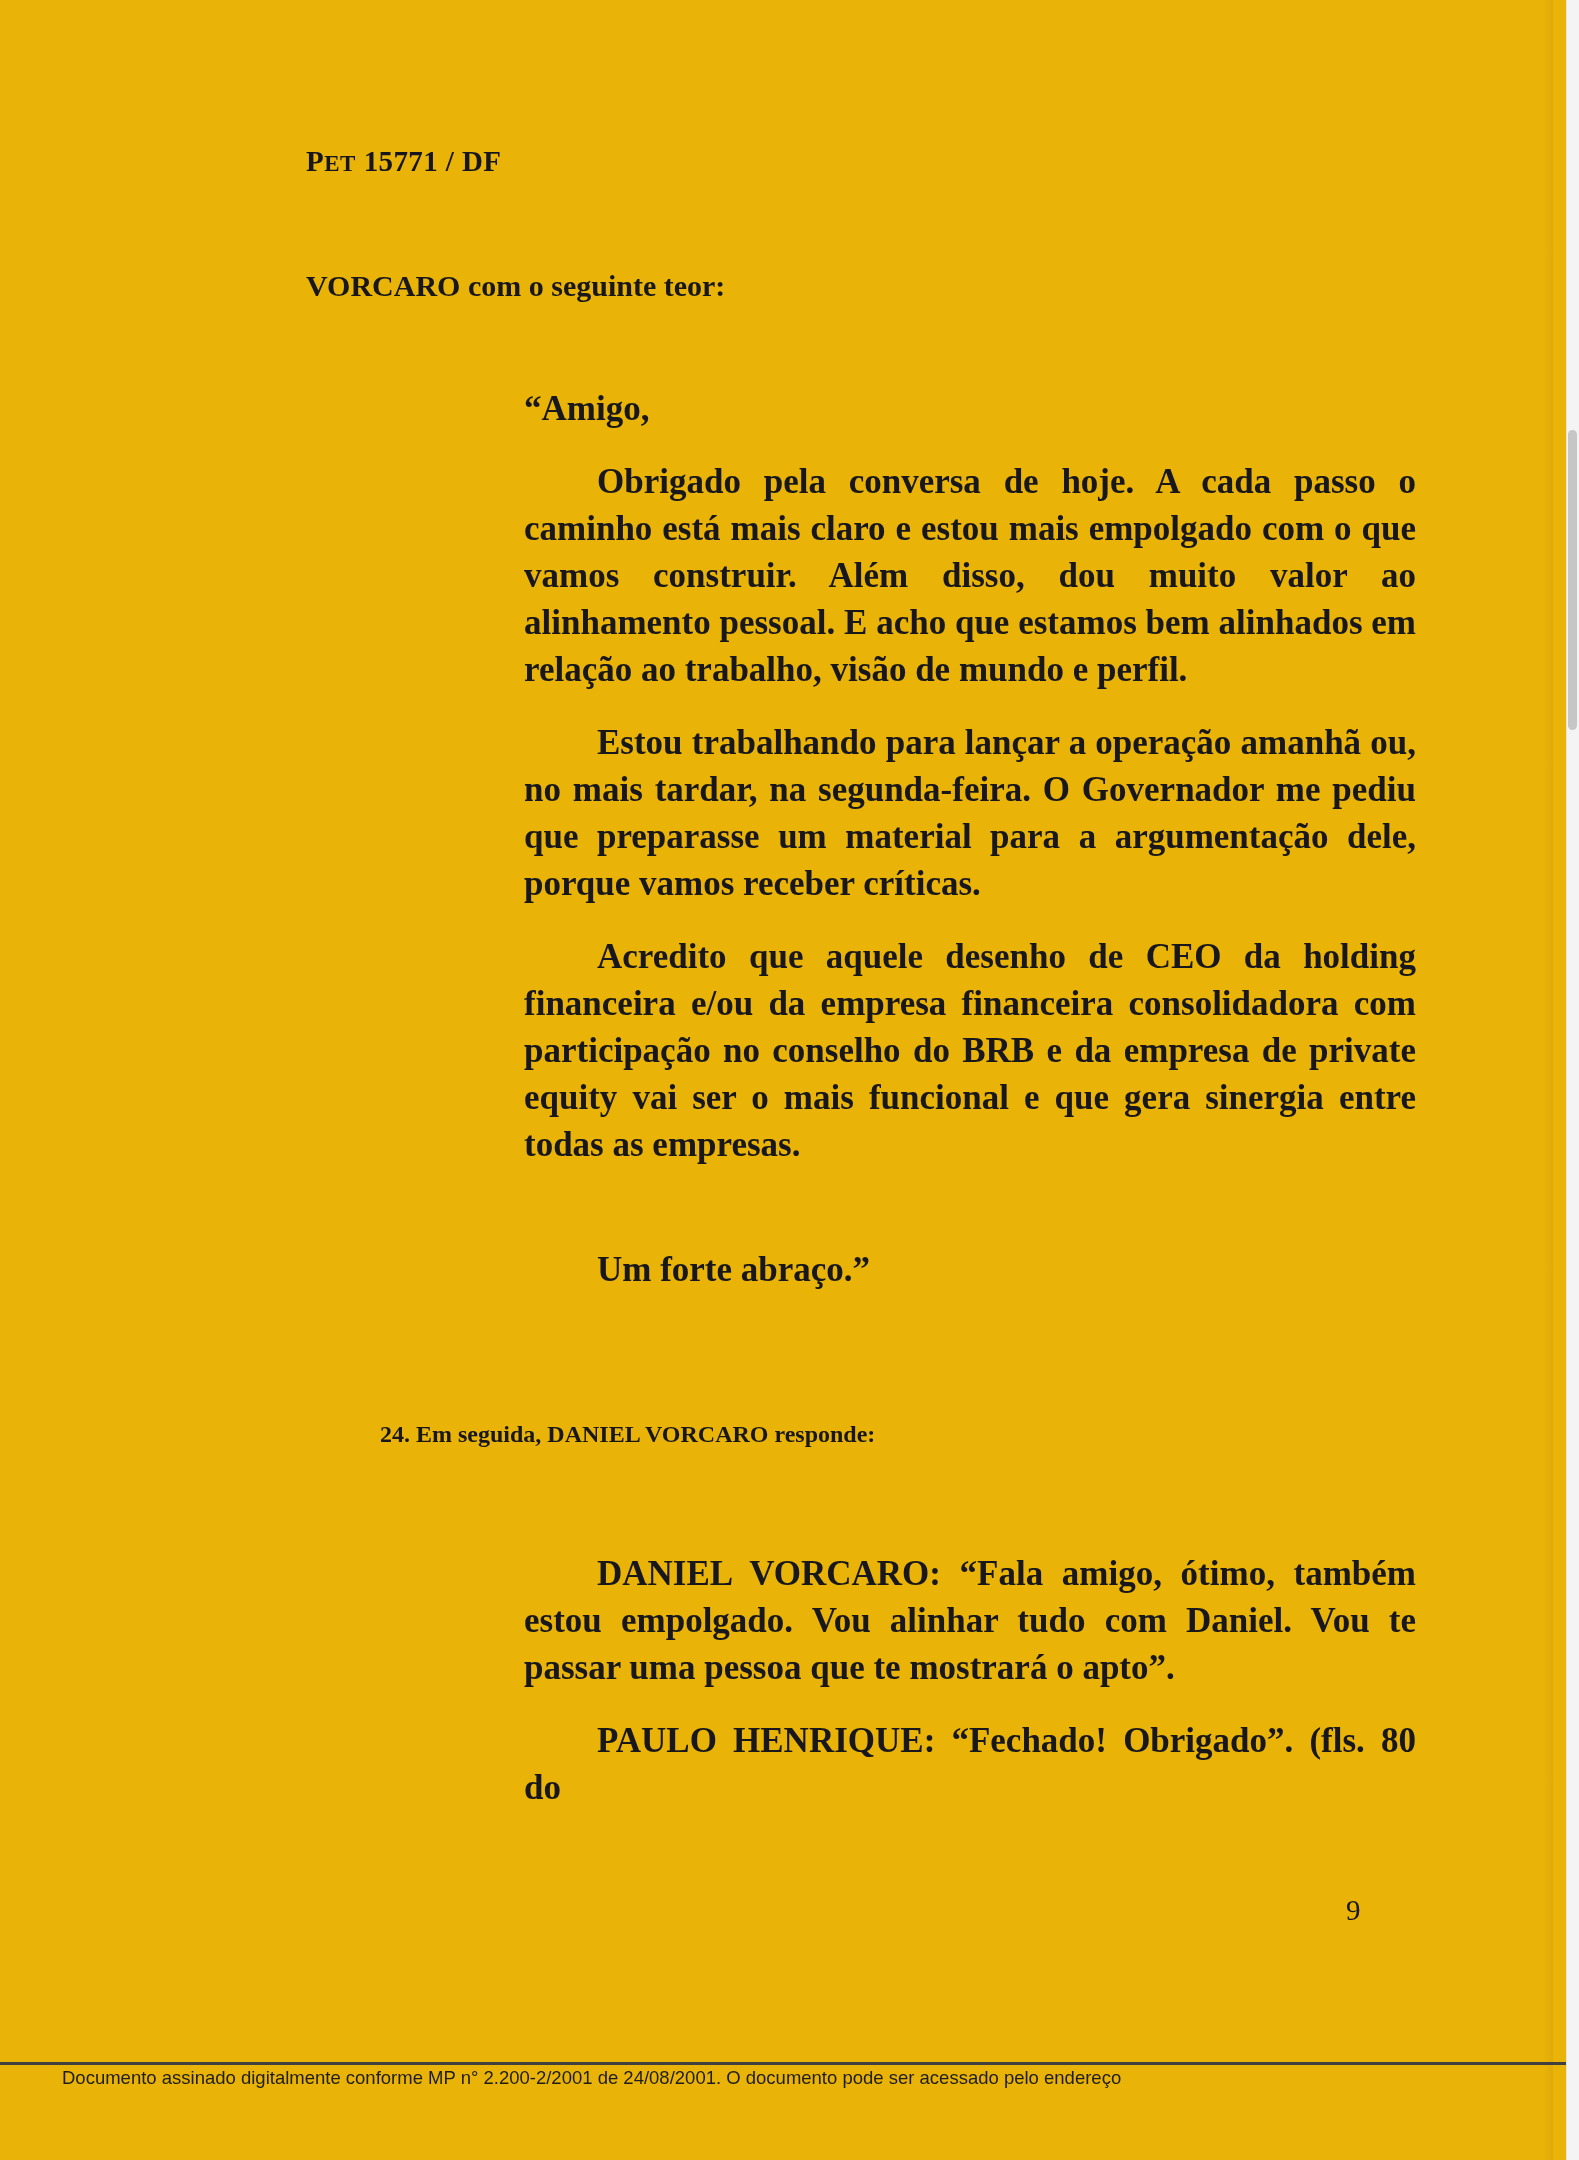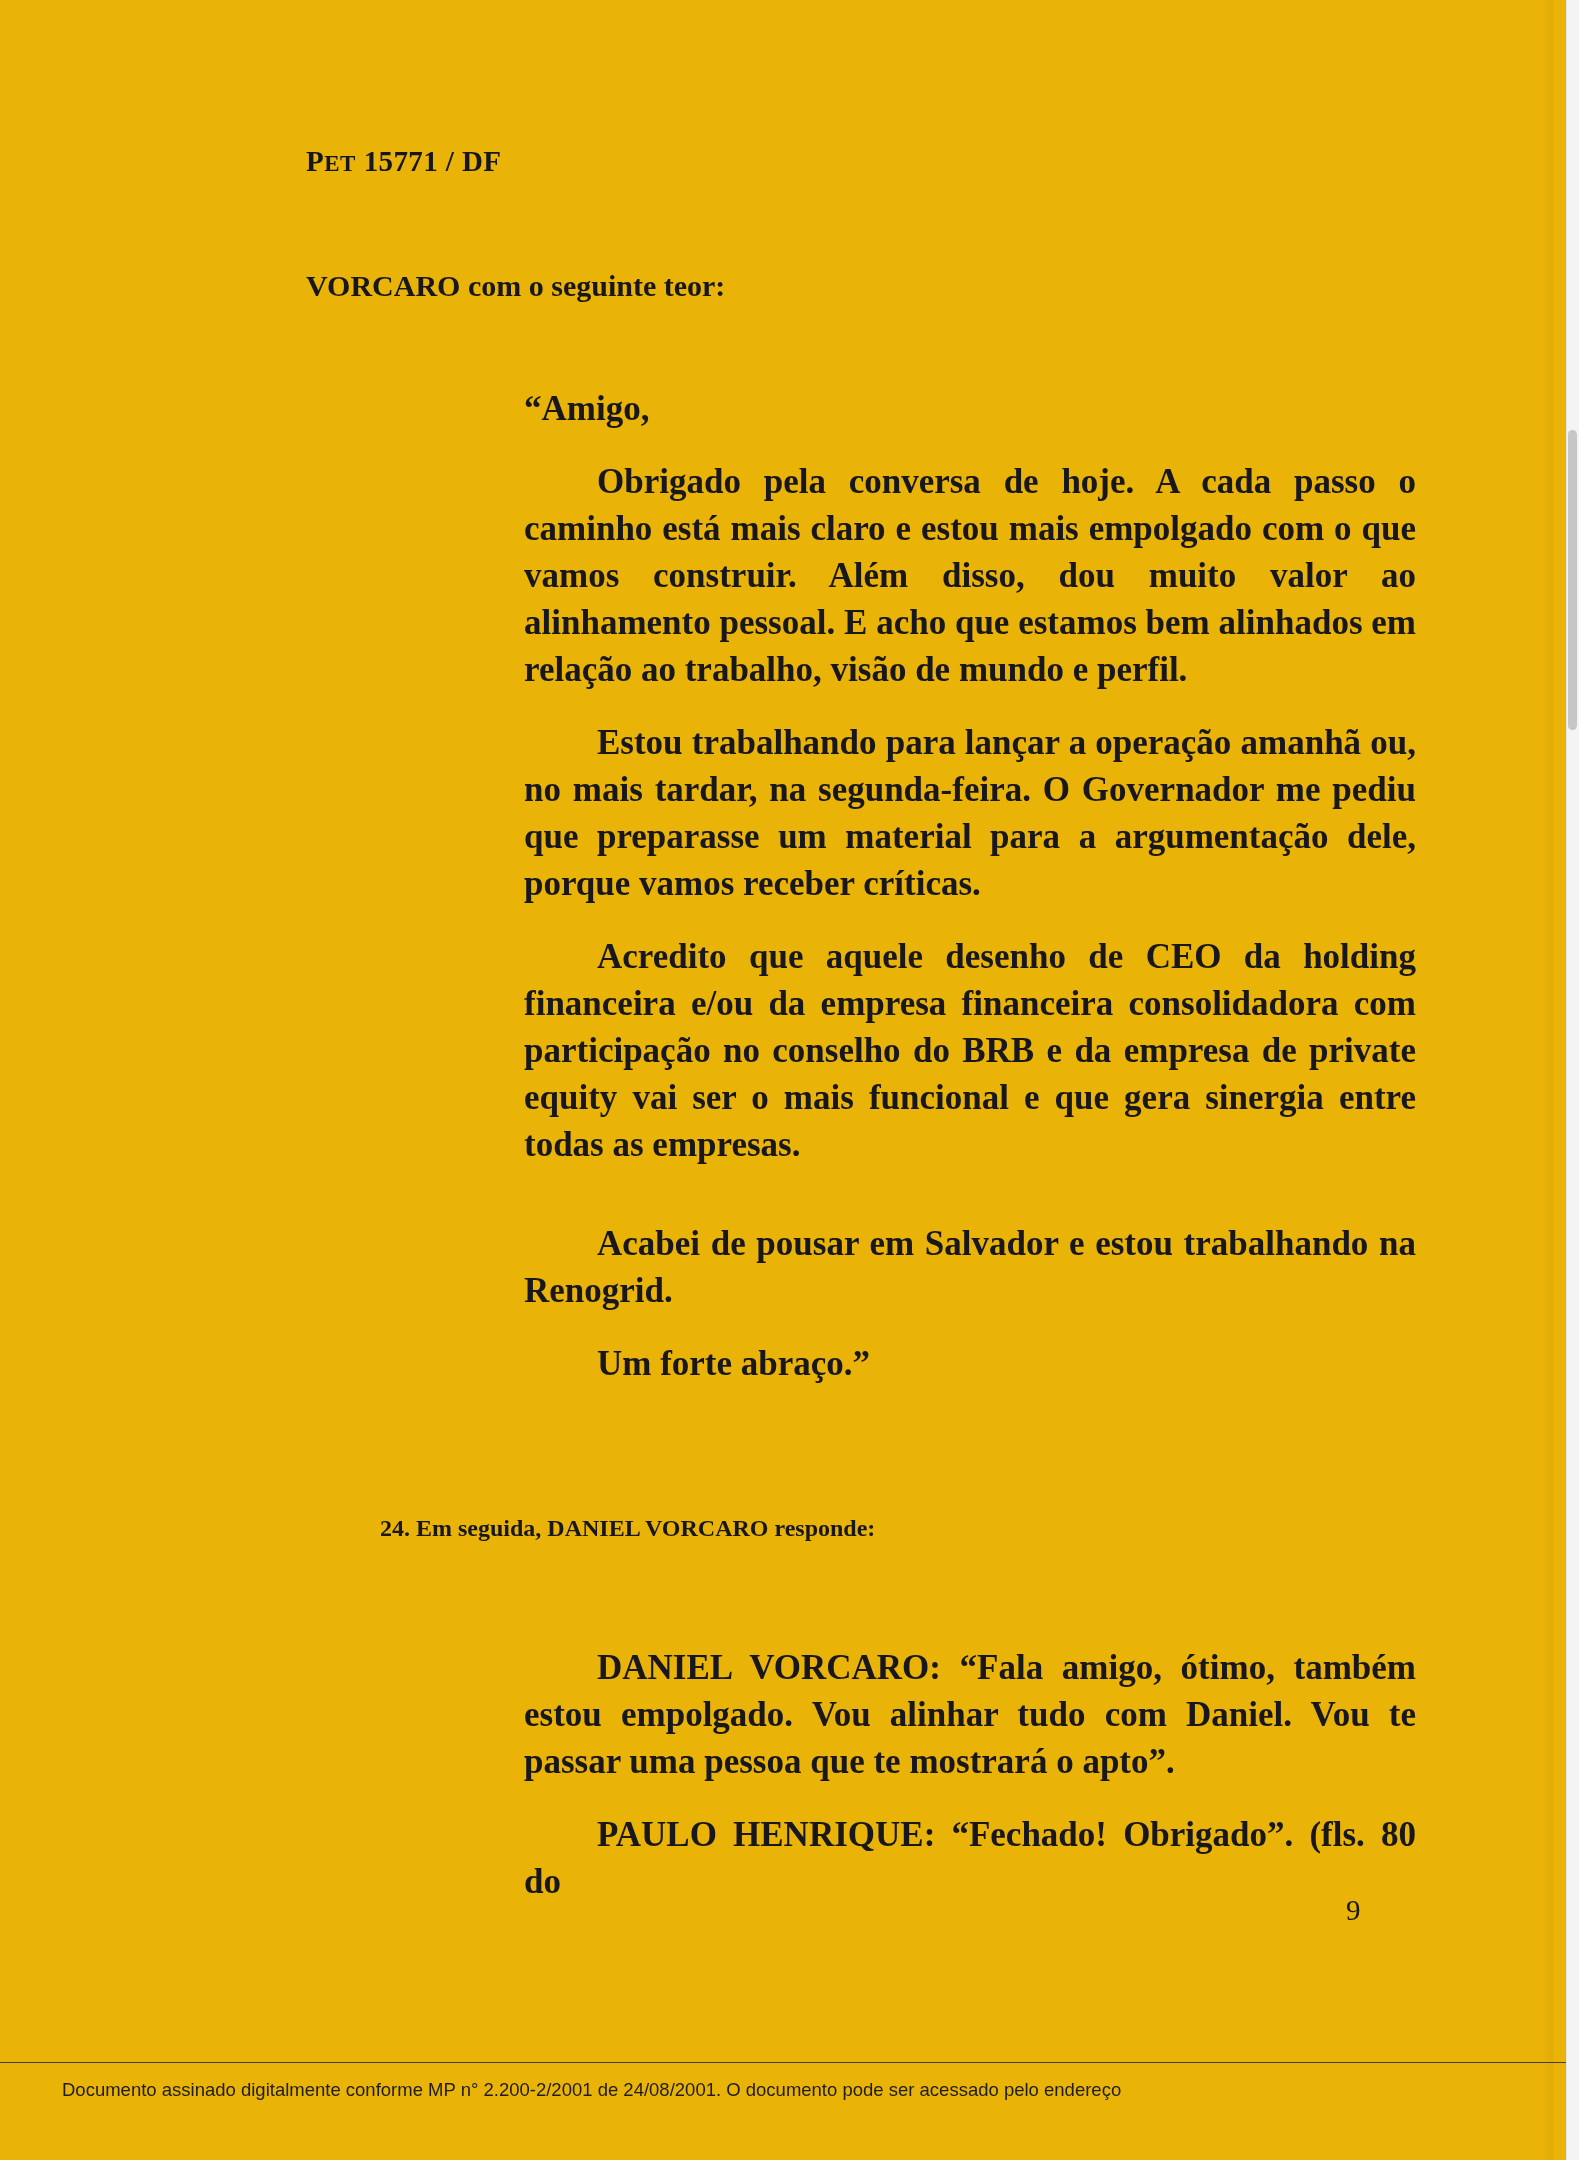--- a/index.html
+++ b/index.html
@@ -139,22 +139,21 @@
     font-size: 29px;
     color: #17171c;
   }
 
   
   #footer-strip {
     position: absolute;
     left: 0;
     top: 2062px;
     width: 1566px;
-    padding-top: 14px;
-    border-top: 1px solid #404040;
+    border-top: 3px solid #404040;
     box-sizing: border-box;
   }
   #footer-strip .foot-line {
     font-family: "Liberation Sans", "DejaVu Sans", sans-serif;
     font-size: 18.5px;
     line-height: 26px;
     color: #1d1d1d;
     padding-left: 62px;
     white-space: nowrap;
   }
@@ -177,21 +176,20 @@
       <div class="quote-block">
         <p class="no-indent">“Amigo,</p>
         <div class="spacer-sm"></div>
         <p>Obrigado pela conversa de hoje. A cada passo o caminho está mais claro e estou mais empolgado com o que vamos construir. Além disso, dou muito valor ao alinhamento pessoal. E acho que estamos bem alinhados em relação ao trabalho, visão de mundo e perfil.</p>
         <div class="spacer-sm"></div>
         <p>Estou trabalhando para lançar a operação amanhã ou, no mais tardar, na segunda-feira. O Governador me pediu que preparasse um material para a argumentação dele, porque vamos receber críticas.</p>
         <div class="spacer-sm"></div>
         <p>Acredito que aquele desenho de CEO da holding financeira e/ou da empresa financeira consolidadora com participação no conselho do BRB e da empresa de private equity vai ser o mais funcional e que gera sinergia entre todas as empresas.</p>
         <div class="spacer-sm"></div>
         <div class="spacer-sm"></div>
-        <p>Acabei de pousar em Salvador e estou trabalhando na Renogrid.</p>
         <div class="spacer-sm"></div>
         <p>Um forte abraço.”</p>
       </div>
 
       <div class="spacer-lg"></div>
       <div class="spacer-sm"></div>
 
       <p class="numbered">24. Em seguida, DANIEL VORCARO responde:</p>
 
       <div class="spacer-lg"></div>

